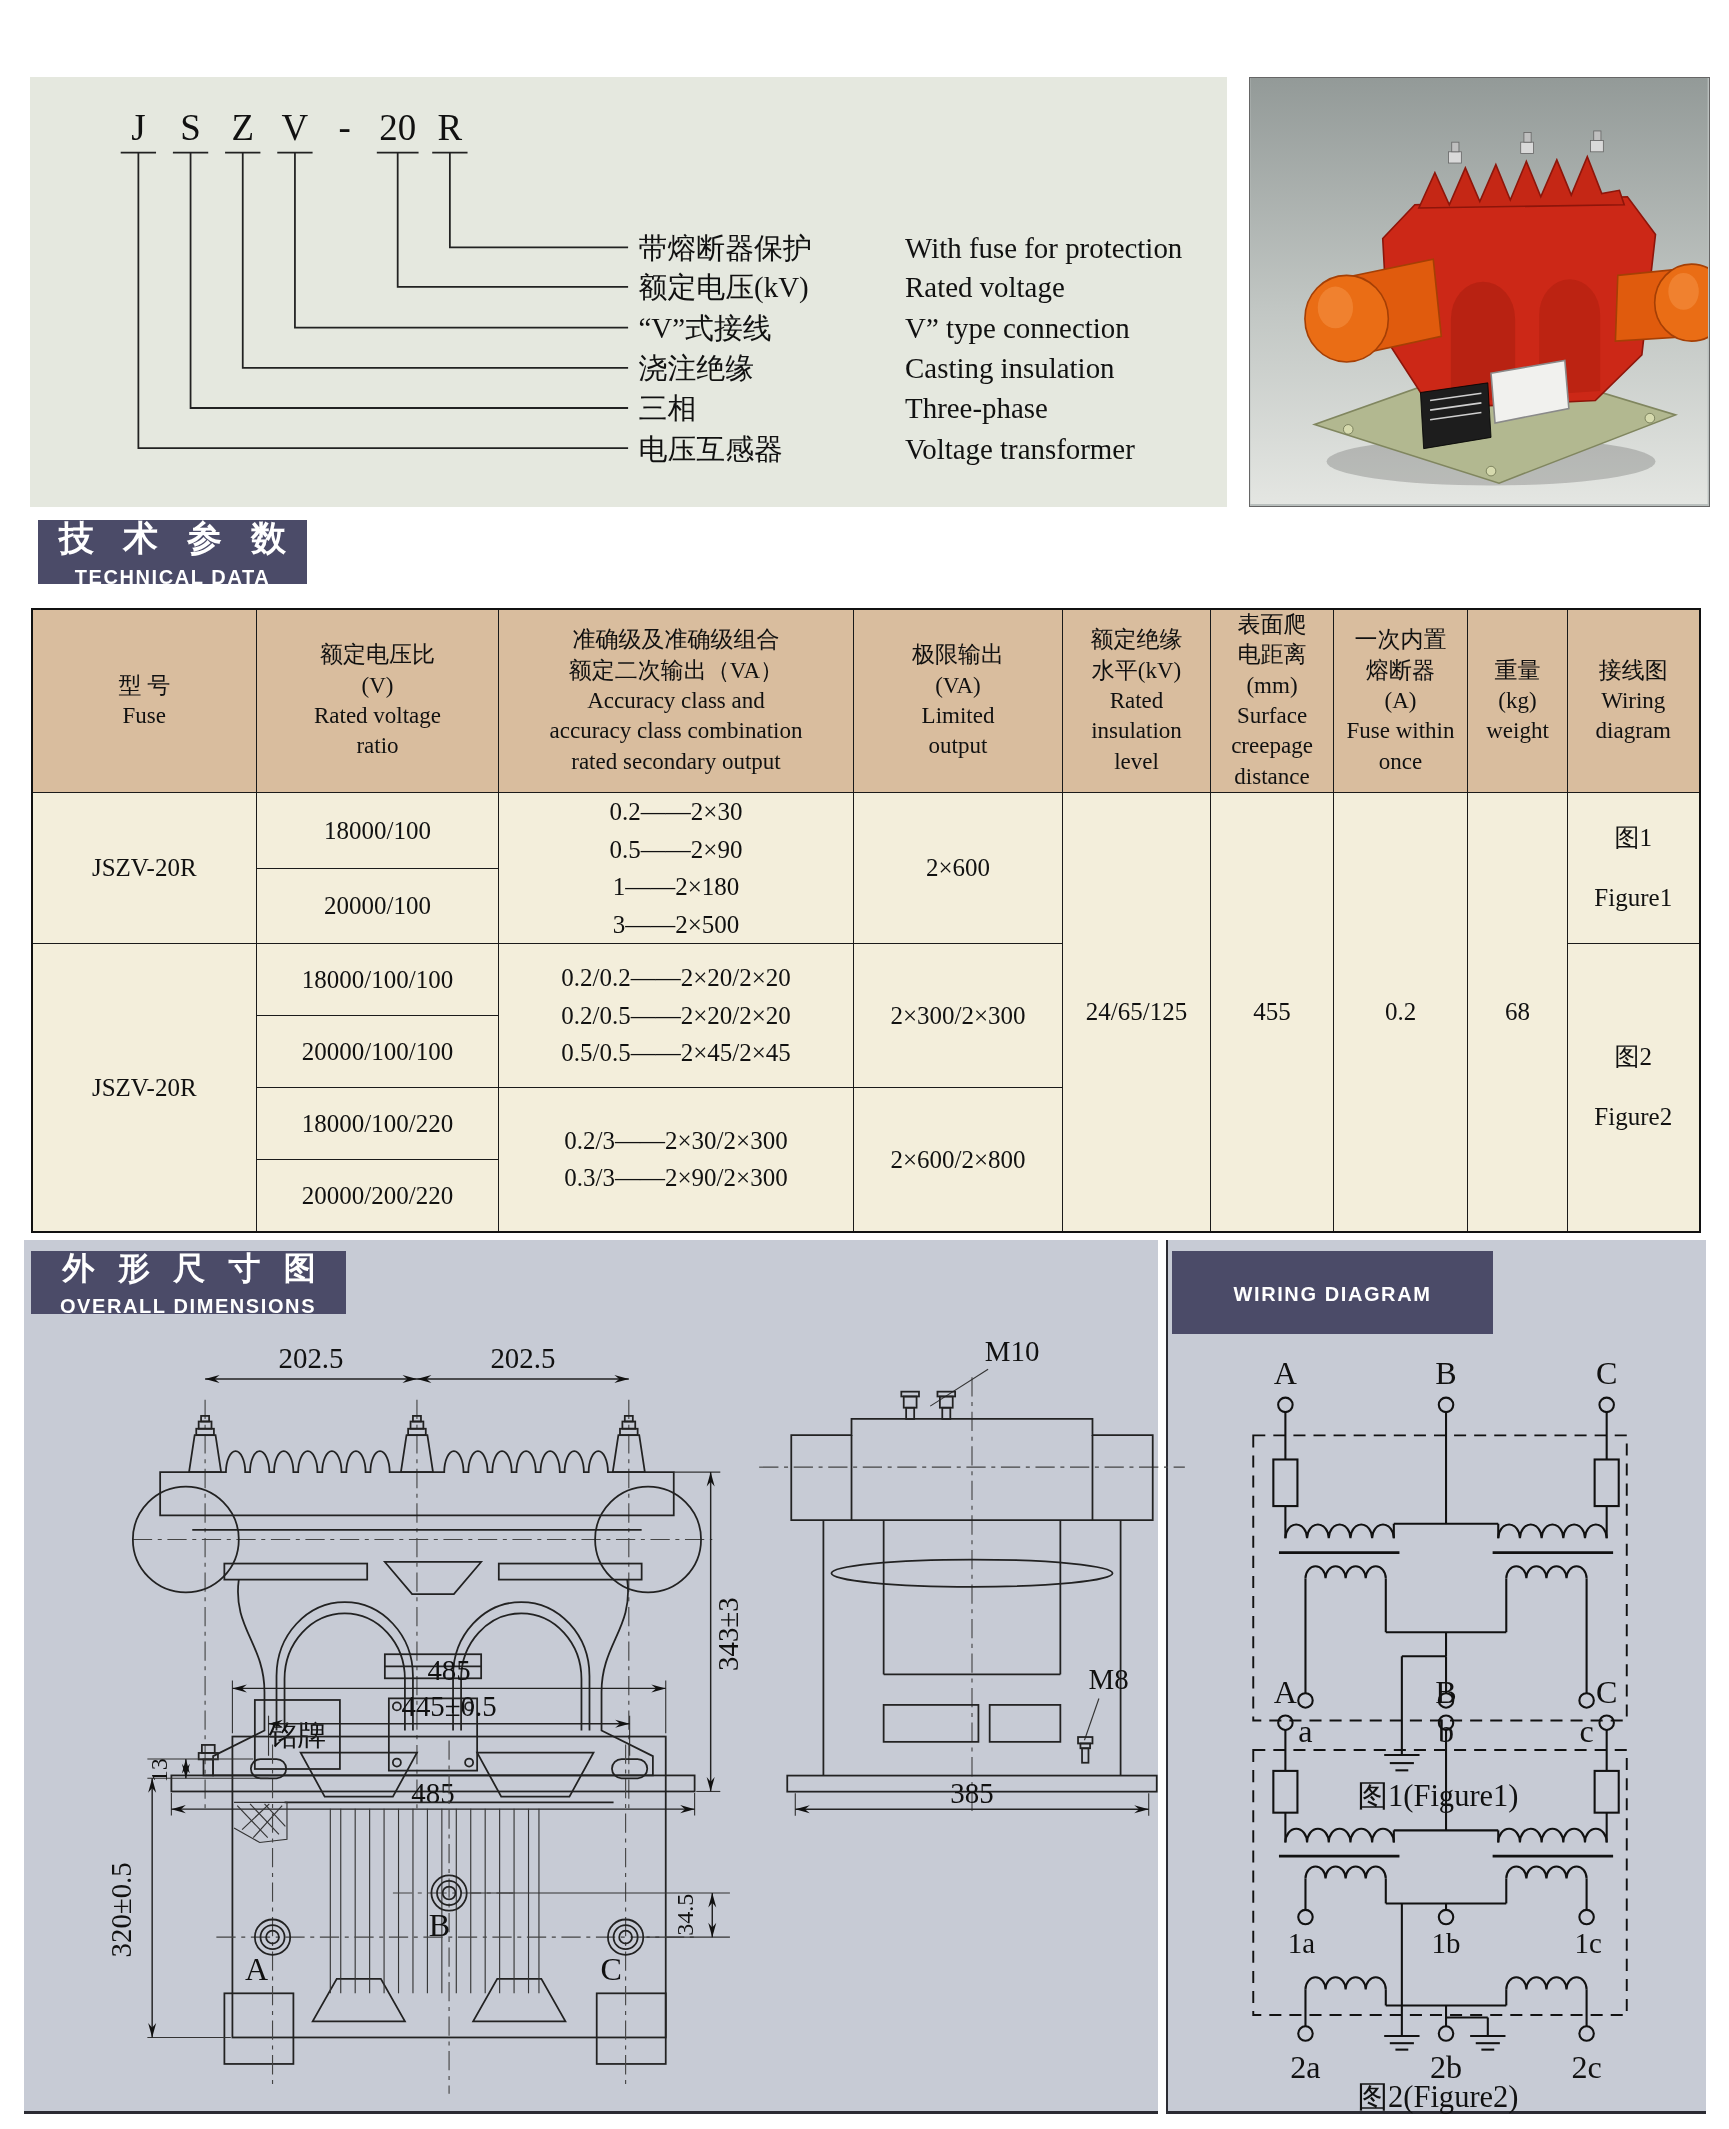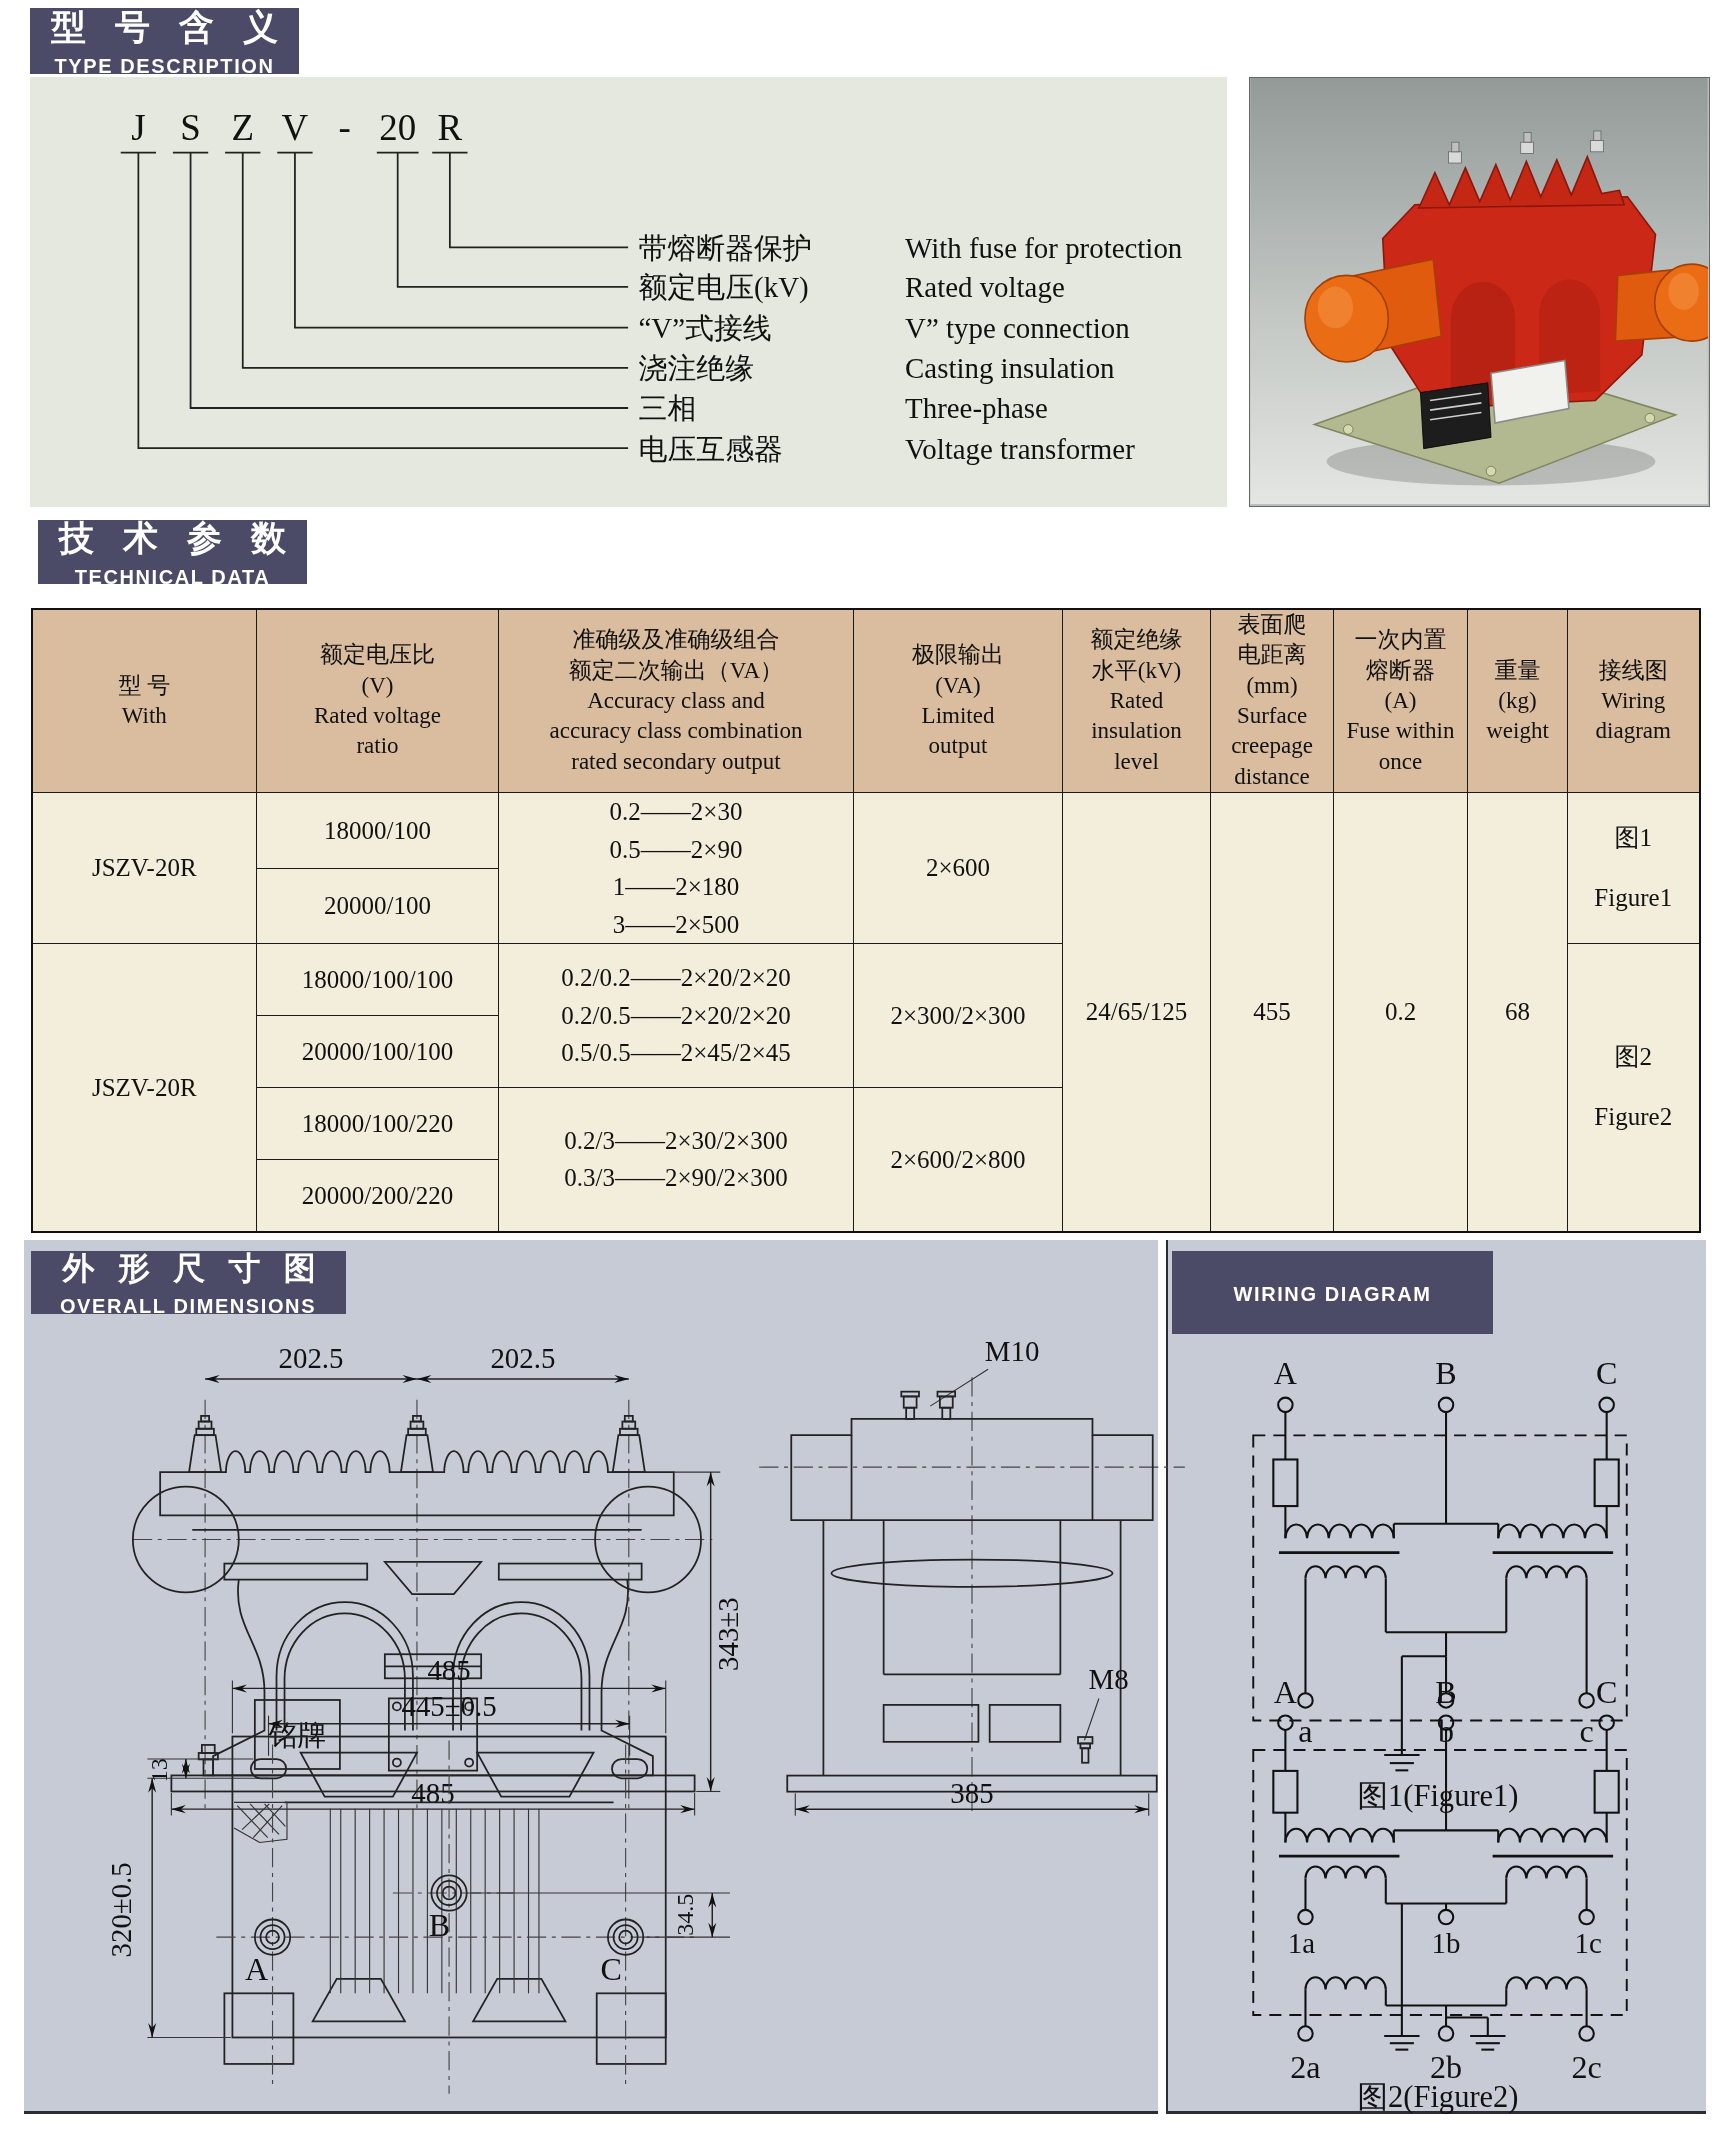--- a/index.html
+++ b/index.html
@@ -38,24 +38,20 @@
   .wd  { stroke:#111; stroke-width:2.4; fill:none; stroke-dasharray:15 10; }
   .wt  { font-size:40px; }
   .wt2 { font-size:36px; }
   .cap { font-size:38px; }
 </style>
 </head>
 <body>
 
 <div id="page">
 
-  <div class="badge" style="left:30px;top:8px;width:269px;height:66px">
-    <div class="badge-zh">型 号 含 义</div>
-    <div class="badge-en">TYPE DESCRIPTION</div>
-  </div>
 
   <div class="type-box">
     <svg width="1197" height="430" viewBox="0 0 1491 535">
 
       <g font-size="46" text-anchor="middle">
         <text x="135" y="78">J</text>
         <text x="200" y="78">S</text>
         <text x="265" y="78">Z</text>
         <text x="330" y="78">V</text>
         <text x="392" y="78">-</text>
@@ -161,21 +157,21 @@
         <col style="width:209px">
       <col style="width:148px">
         <col style="width:123px">
         <col style="width:134px">
         <col style="width:100px">
         <col style="width:132px">
     </colgroup>
     <tbody>
       <tr style="height:177px">
         <th>型  号
-With</th>
+Fuse</th>
         <th>额定电压比
 (V)
 Rated voltage
 ratio</th>
         <th>准确级及准确级组合
 额定二次输出（VA）
 Accuracy class and
 accuracy class combination
 rated secondary output</th>
         <th>极限输出

